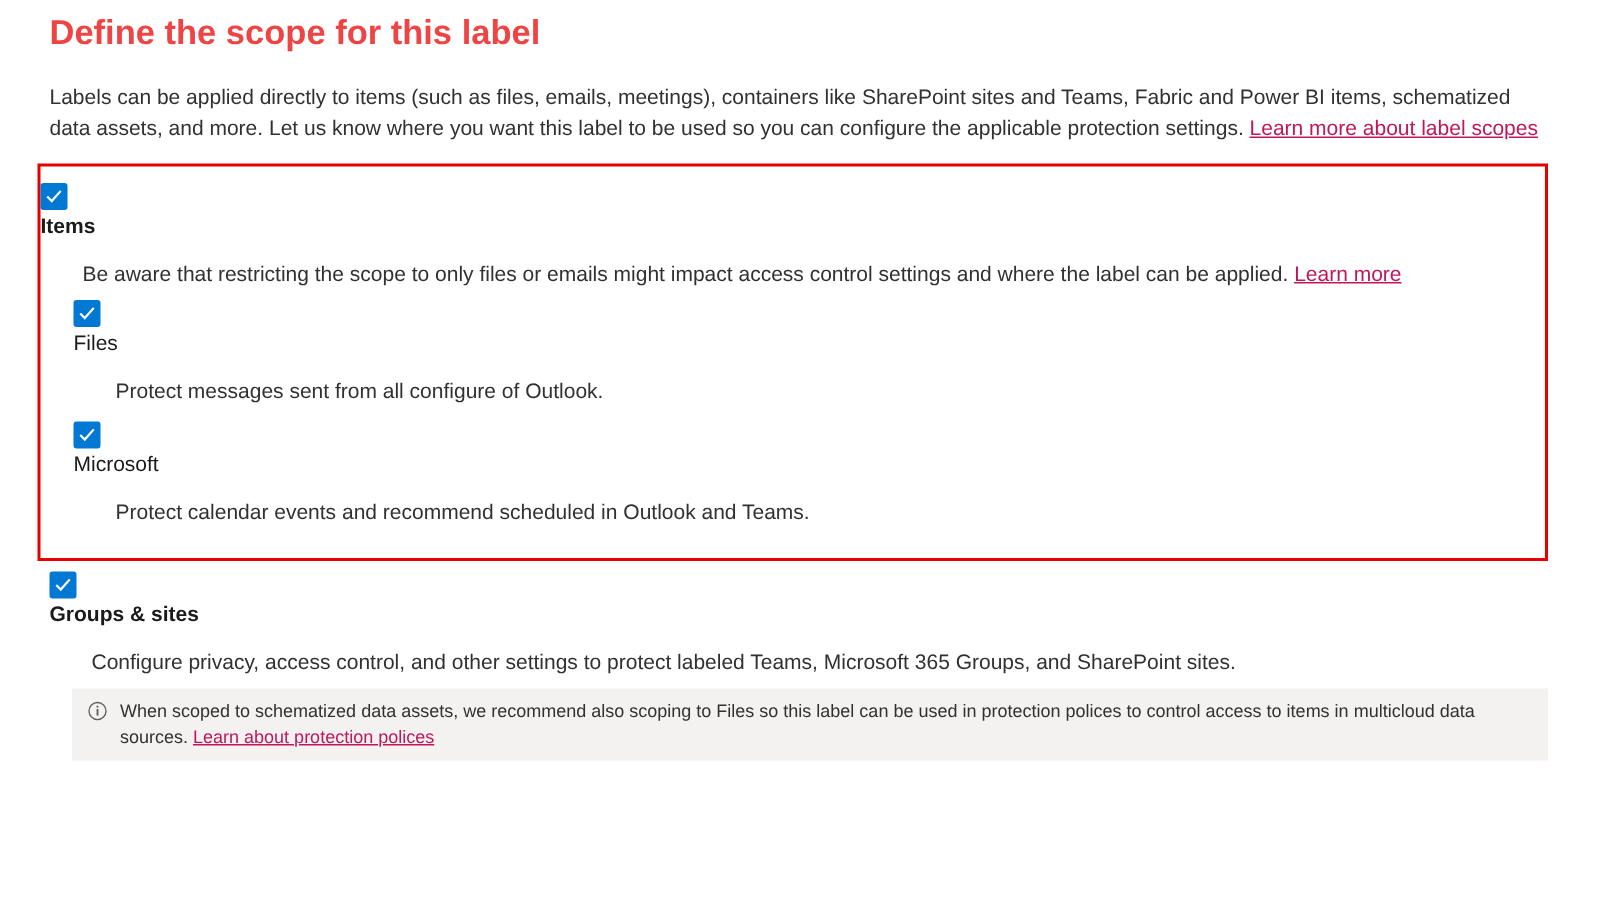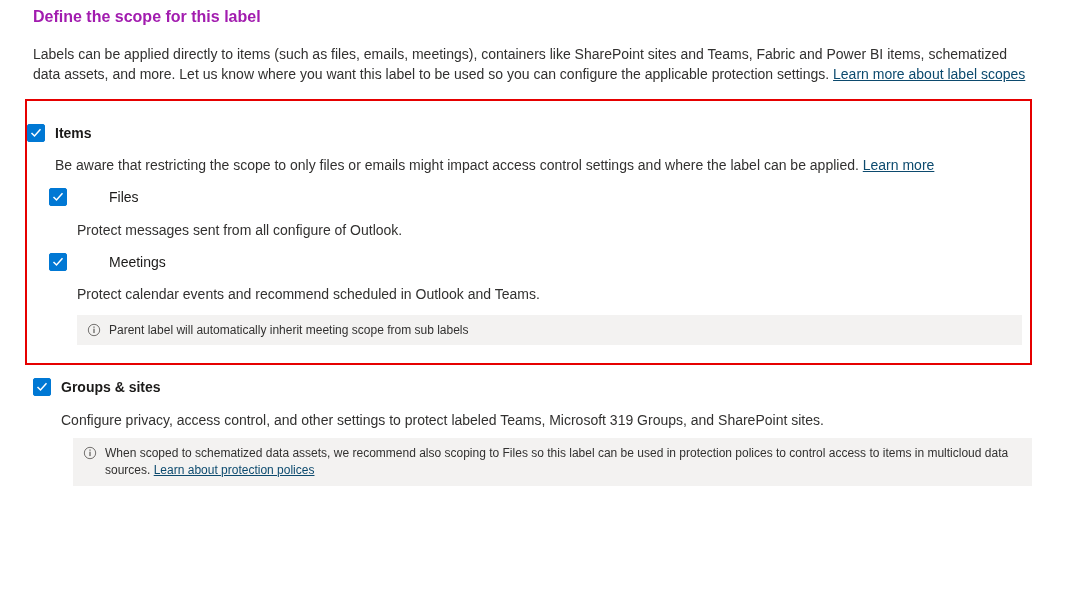--- a/index.html
+++ b/index.html
@@ -7,45 +7,46 @@
     font-family: "Segoe UI", -apple-system, BlinkMacSystemFont, sans-serif;
     margin: 0;
     padding: 5px 33px 20px 33px;
     width: 1065px;
     background: #fff;
     color: #323130;
     font-size: 14px;
     line-height: 1.45;
   }
   h1.page-title {
-    font-size: 16px;
+    font-size: 23px;
     font-weight: 700;
     margin: 0 0 16px 0;
-    color: #a21caf;
+    color: #ef4444;
   }
   p.intro {
     margin: 0 0 14px 0;
     color: #323130;
   }
   a.link {
-    color: #0c4a6e;
+    color: #be185d;
     text-decoration: underline;
     cursor: pointer;
   }
   .highlight-box {
     border: 2px solid #e60000;
     padding: 10px 8px 10px 0;
     margin: 0 0 6px -8px;
   }
   .chk-row {
     display: flex;
     align-items: flex-start;
-    margin: 12px 0 2px 0;
+    margin: 0 0 2px 0;
+    flex-direction: column;
   }
-  .chk-row.sub { margin-left: 22px; gap: 32px; }
+  .chk-row.sub { margin-left: 22px; }
   .checkbox {
     width: 18px; height: 18px;
     min-width: 18px;
     background: #0078d4;
     border: 1px solid #0078d4;
     border-radius: 2px;
     display: flex;
     align-items: center;
     justify-content: center;
     margin-right: 10px;
@@ -66,21 +67,21 @@
   .chk-desc.sub { margin-left: 50px; margin-bottom:10px;}
   .info-bar {
     background: #f3f2f1;
     display: flex;
     align-items: flex-start;
     padding: 7px 10px;
     margin: 4px 0 0 50px;
     font-size: 12px;
     color: #323130;
   }
-  .info-bar.top-level { margin-left: 40px; }
+  .info-bar.top-level { margin-left: 15px; }
   .info-icon {
     width: 14px; height: 14px;
     min-width: 14px;
     margin-right: 8px;
     margin-top: 1px;
   }
   .info-icon svg { width: 14px; height: 14px; }
   .info-text { flex: 1; line-height: 1.4; }
   .section { margin-bottom: 8px; }
 </style>
@@ -117,47 +118,37 @@
     </div>
 
     <div class="chk-desc sub">Protect messages sent from all configure of Outlook.</div>
 
     <div class="chk-row sub">
       <div class="checkbox">
         <svg viewBox="0 0 16 16">
             <path fill="none" stroke="#fff" stroke-width="2" d="M2 8 L6 12 L14 3"></path>
           </svg>
       </div>
-      <div class="chk-content"><span class="chk-label normal">Meetings</span></div>
+      <div class="chk-content"><span class="chk-label normal">Microsoft</span></div>
     </div>
     <div class="chk-desc sub">Protect calendar events and recommend scheduled in Outlook and Teams.</div>
 
-    <div class="info-bar">
-      <span class="info-icon">
-        <svg viewBox="0 0 16 16">
-            <circle cx="8" cy="8" r="6.5" fill="none" stroke="#605e5c" stroke-width="1"></circle>
-            <rect x="7.3" y="6.5" width="1.4" height="5" fill="#605e5c"></rect>
-            <rect x="7.3" y="4" width="1.4" height="1.4" fill="#605e5c"></rect>
-          </svg>
-      </span>
-      <span class="info-text">Parent label will automatically inherit meeting scope from sub labels</span>
-    </div>
   </div>
 </div>
 
 <div class="section">
   <div class="chk-row">
     <div class="checkbox">
       <svg viewBox="0 0 16 16">
           <path fill="none" stroke="#fff" stroke-width="2" d="M2 8 L6 12 L14 3"></path>
         </svg>
     </div>
     <div class="chk-content"><span class="chk-label">Groups &amp; sites</span></div>
   </div>
-  <div class="chk-desc">Configure privacy, access control, and other settings to protect labeled Teams, Microsoft 319 Groups, and SharePoint sites.</div>
+  <div class="chk-desc">Configure privacy, access control, and other settings to protect labeled Teams, Microsoft 365 Groups, and SharePoint sites.</div>
 </div>
 
 <div class="section">
 
   <div class="info-bar top-level">
     <span class="info-icon">
       <svg viewBox="0 0 16 16">
           <circle cx="8" cy="8" r="6.5" fill="none" stroke="#605e5c" stroke-width="1"></circle>
           <rect x="7.3" y="6.5" width="1.4" height="5" fill="#605e5c"></rect>
           <rect x="7.3" y="4" width="1.4" height="1.4" fill="#605e5c"></rect>

